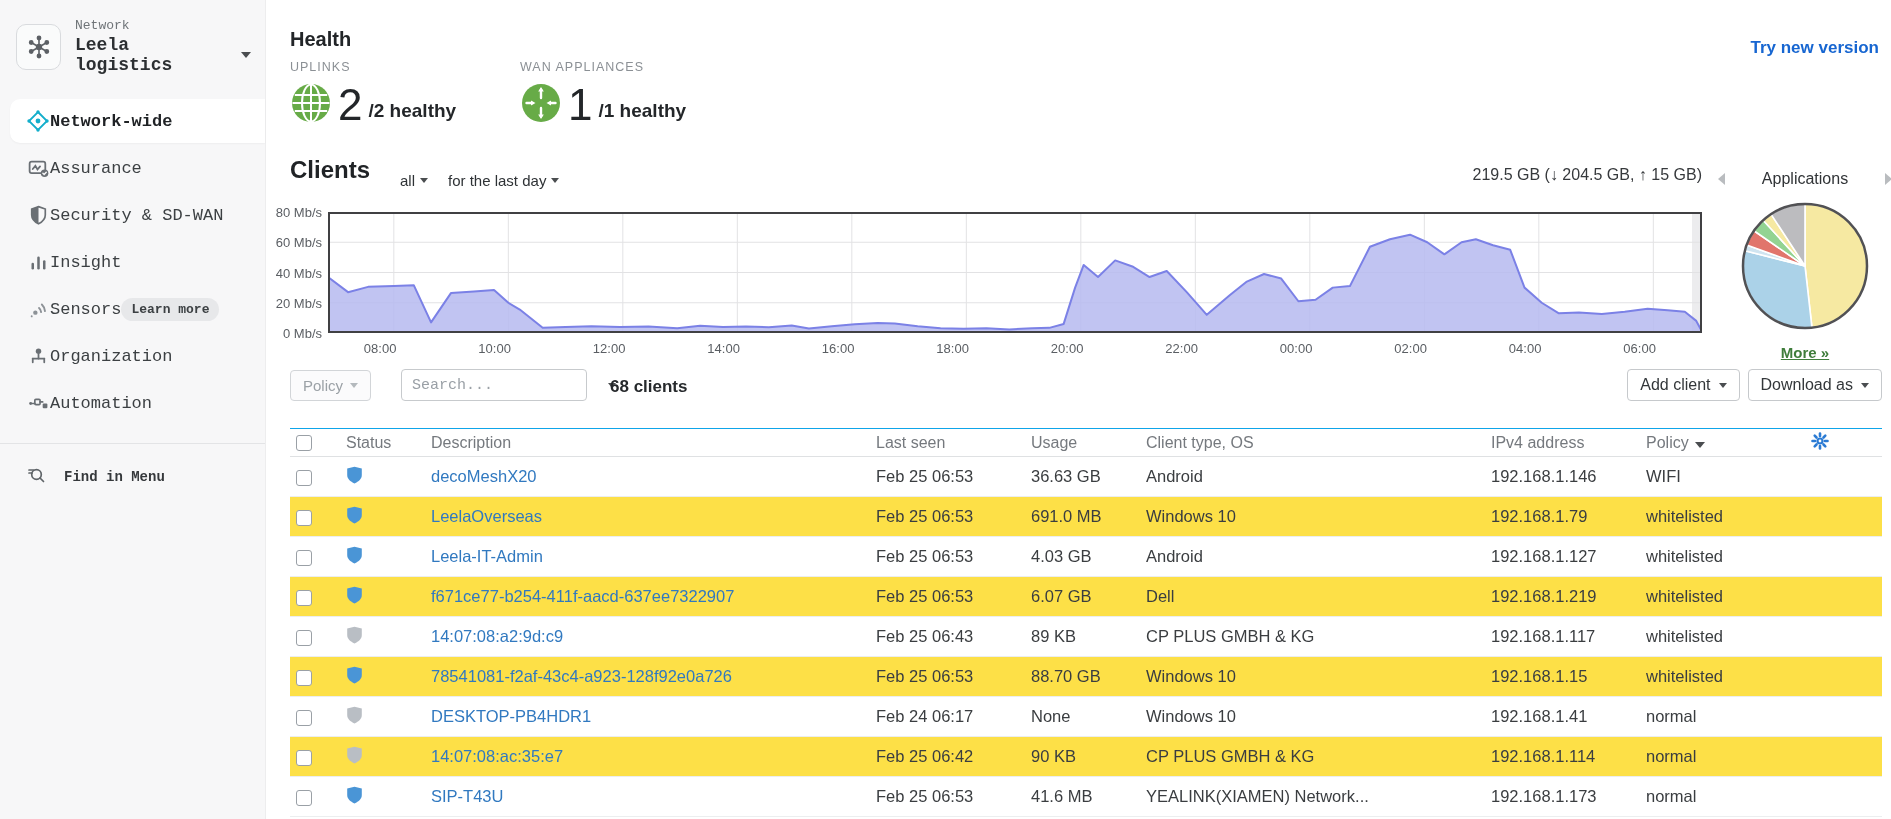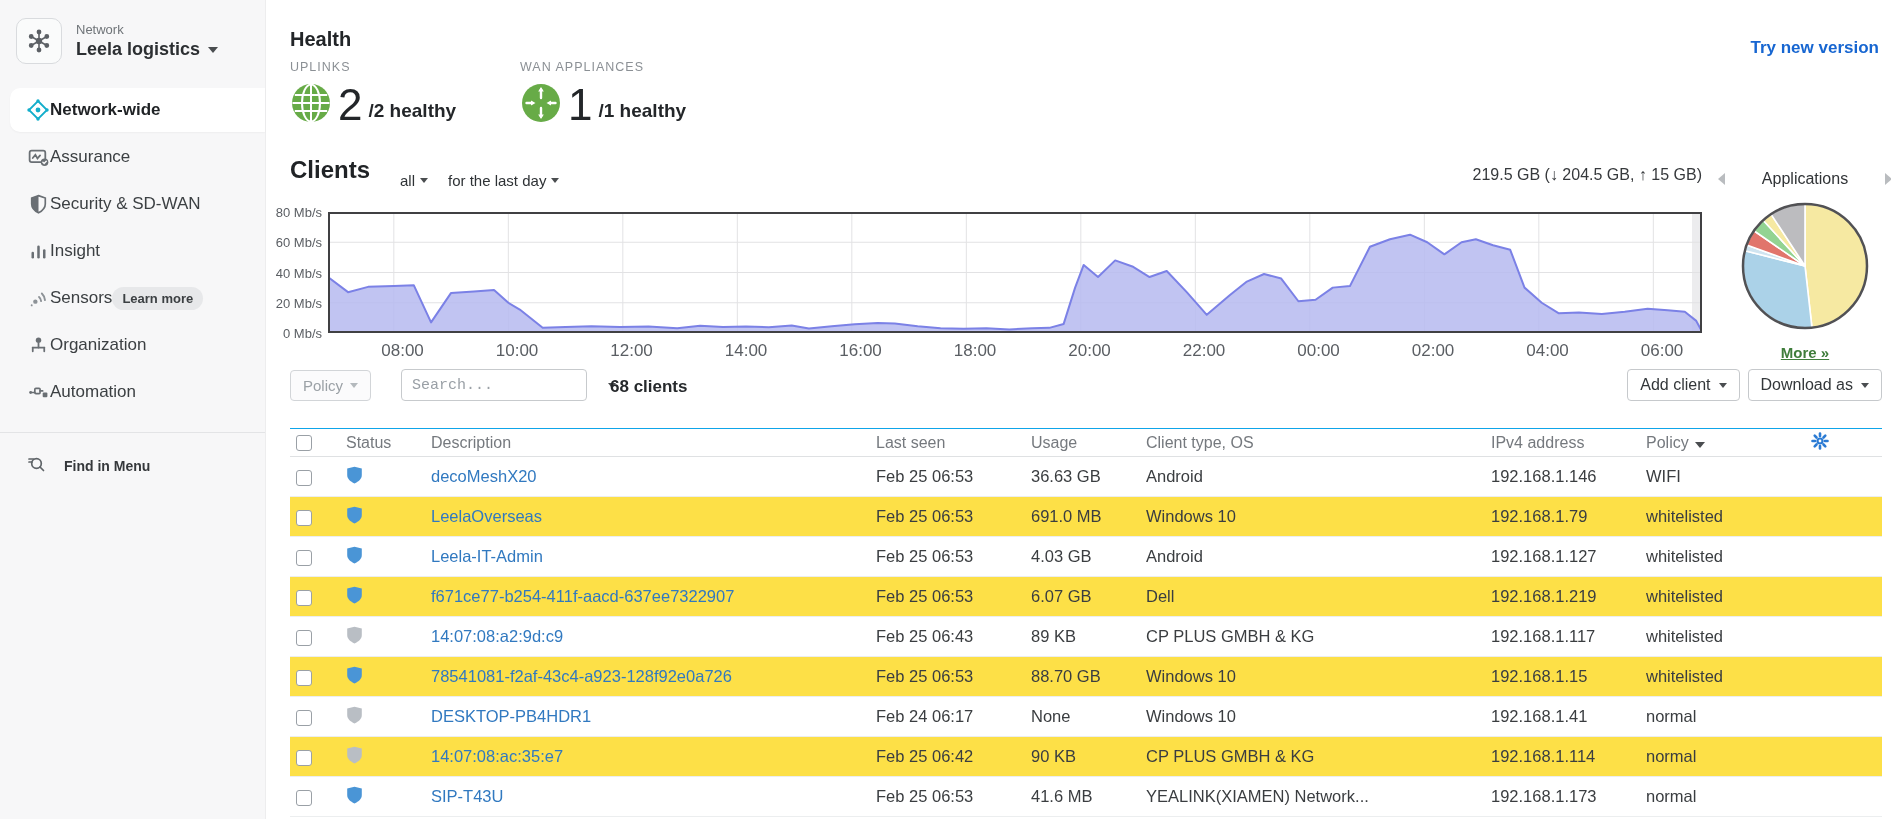--- a/index.html
+++ b/index.html
@@ -1,21 +1,21 @@
 <!DOCTYPE html>
 <html><head>
 <meta charset="utf-8">
 <style>
   * { margin:0; padding:0; box-sizing:border-box; }
   html,body { width:1891px; height:819px; overflow:hidden; background:#fff;
     font-family:"Liberation Sans", sans-serif; color:#35383b; }
 
   
   .sidebar { position:absolute; left:0; top:0; width:266px; height:819px;
-    background:#f7f7f8; border-right:1px solid #ededee; }
+    background:#f7f7f8; border-right:1px solid #ededee;font-family:Liberation Mono, monospace; }
   .org-row { display:flex; align-items:center; gap:14px; padding:18px 14px 10px 16px; }
   .logo-box { width:46px; height:46px; border:1.5px solid #d9dbde; border-radius:10px;
     background:#fafbfb; display:flex; align-items:center; justify-content:center; }
   .org-meta .net-label { font-size:13px; color:#6f7478; margin-bottom:2px; }
   .org-name-row { display:flex; align-items:center; gap:8px; cursor:pointer; }
   .org-name { font-size:18px; font-weight:bold; color:#2c2f32; }
   .caret-down { width:0; height:0; border-left:5px solid transparent;
     border-right:5px solid transparent; border-top:6px solid #4a4d50; }
   .caret-down.sm { border-left-width:4px; border-right-width:4px; border-top-width:5px; }
   .nav { margin-top:14px; }
@@ -52,22 +52,22 @@
     align-items:center; justify-content:space-between; }
   .app-pager .lbl { font-size:16px; color:#303336; }
   .pg-arrow { width:0; height:0; cursor:pointer; }
   .pg-prev { border-top:6px solid transparent; border-bottom:6px solid transparent; border-right:7px solid #b9bcbf; }
   .pg-next { border-top:6px solid transparent; border-bottom:6px solid transparent; border-left:7px solid #b9bcbf; }
 
   
   .chart-wrap { position:absolute; left:62px; top:212px; width:1374px; height:121px; }
   .ylabels span { position:absolute; right:1380px; width:70px; text-align:right;
     font-size:13px; color:#5a5e63; }
-  .xlabels span { position:absolute; top:129px; width:60px; margin-left:-30px; text-align:right;
-    font-size:17px; color:#5a5e63; }
+  .xlabels span { position:absolute; top:129px; width:60px; margin-left:-30px; text-align:left;
+    font-size:13px; color:#5a5e63; }
   .pie-box { position:absolute; left:1469px; top:196px; width:140px; height:140px; }
   .more-link { position:absolute; left:1452px; top:344px; width:174px; text-align:center;
     font-size:15px; font-weight:bold; color:#3f7d3b; text-decoration:underline; cursor:pointer; }
 
   
   .policy-btn { position:absolute; left:24px; top:370px; height:31px; padding:0 12px;
     background:#fbfbfc; border:1px solid #d2d5d8; border-radius:4px; font-size:15px; color:#9ba1a6;
     display:flex; align-items:center; gap:7px; cursor:pointer; }
   .policy-btn .caret-down { border-top-color:#b4b9bd; }
   .search-box { position:absolute; left:135px; top:369px; width:186px; height:32px;

